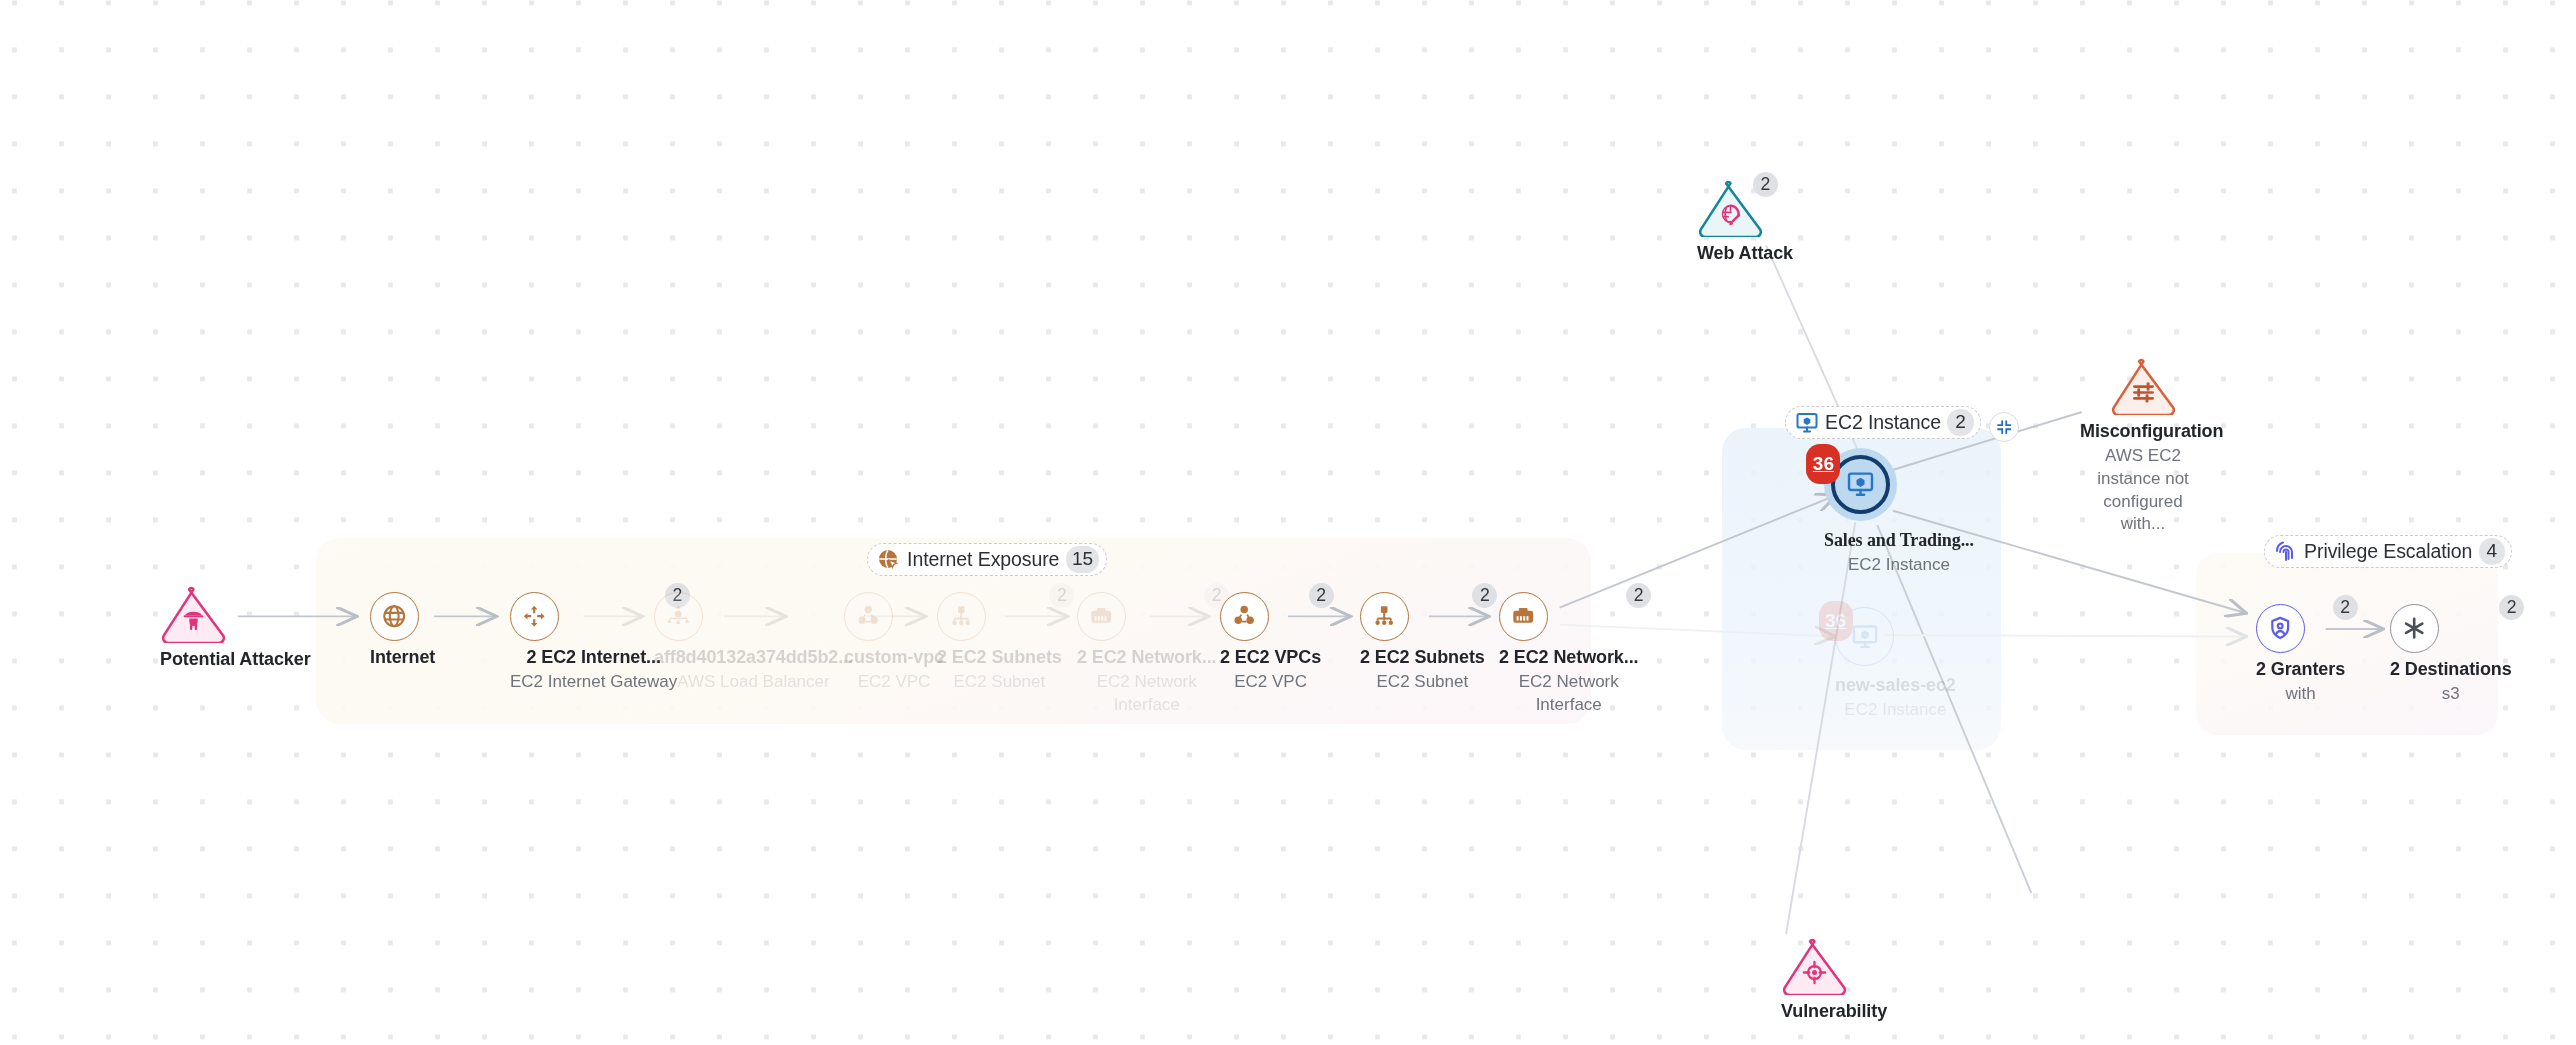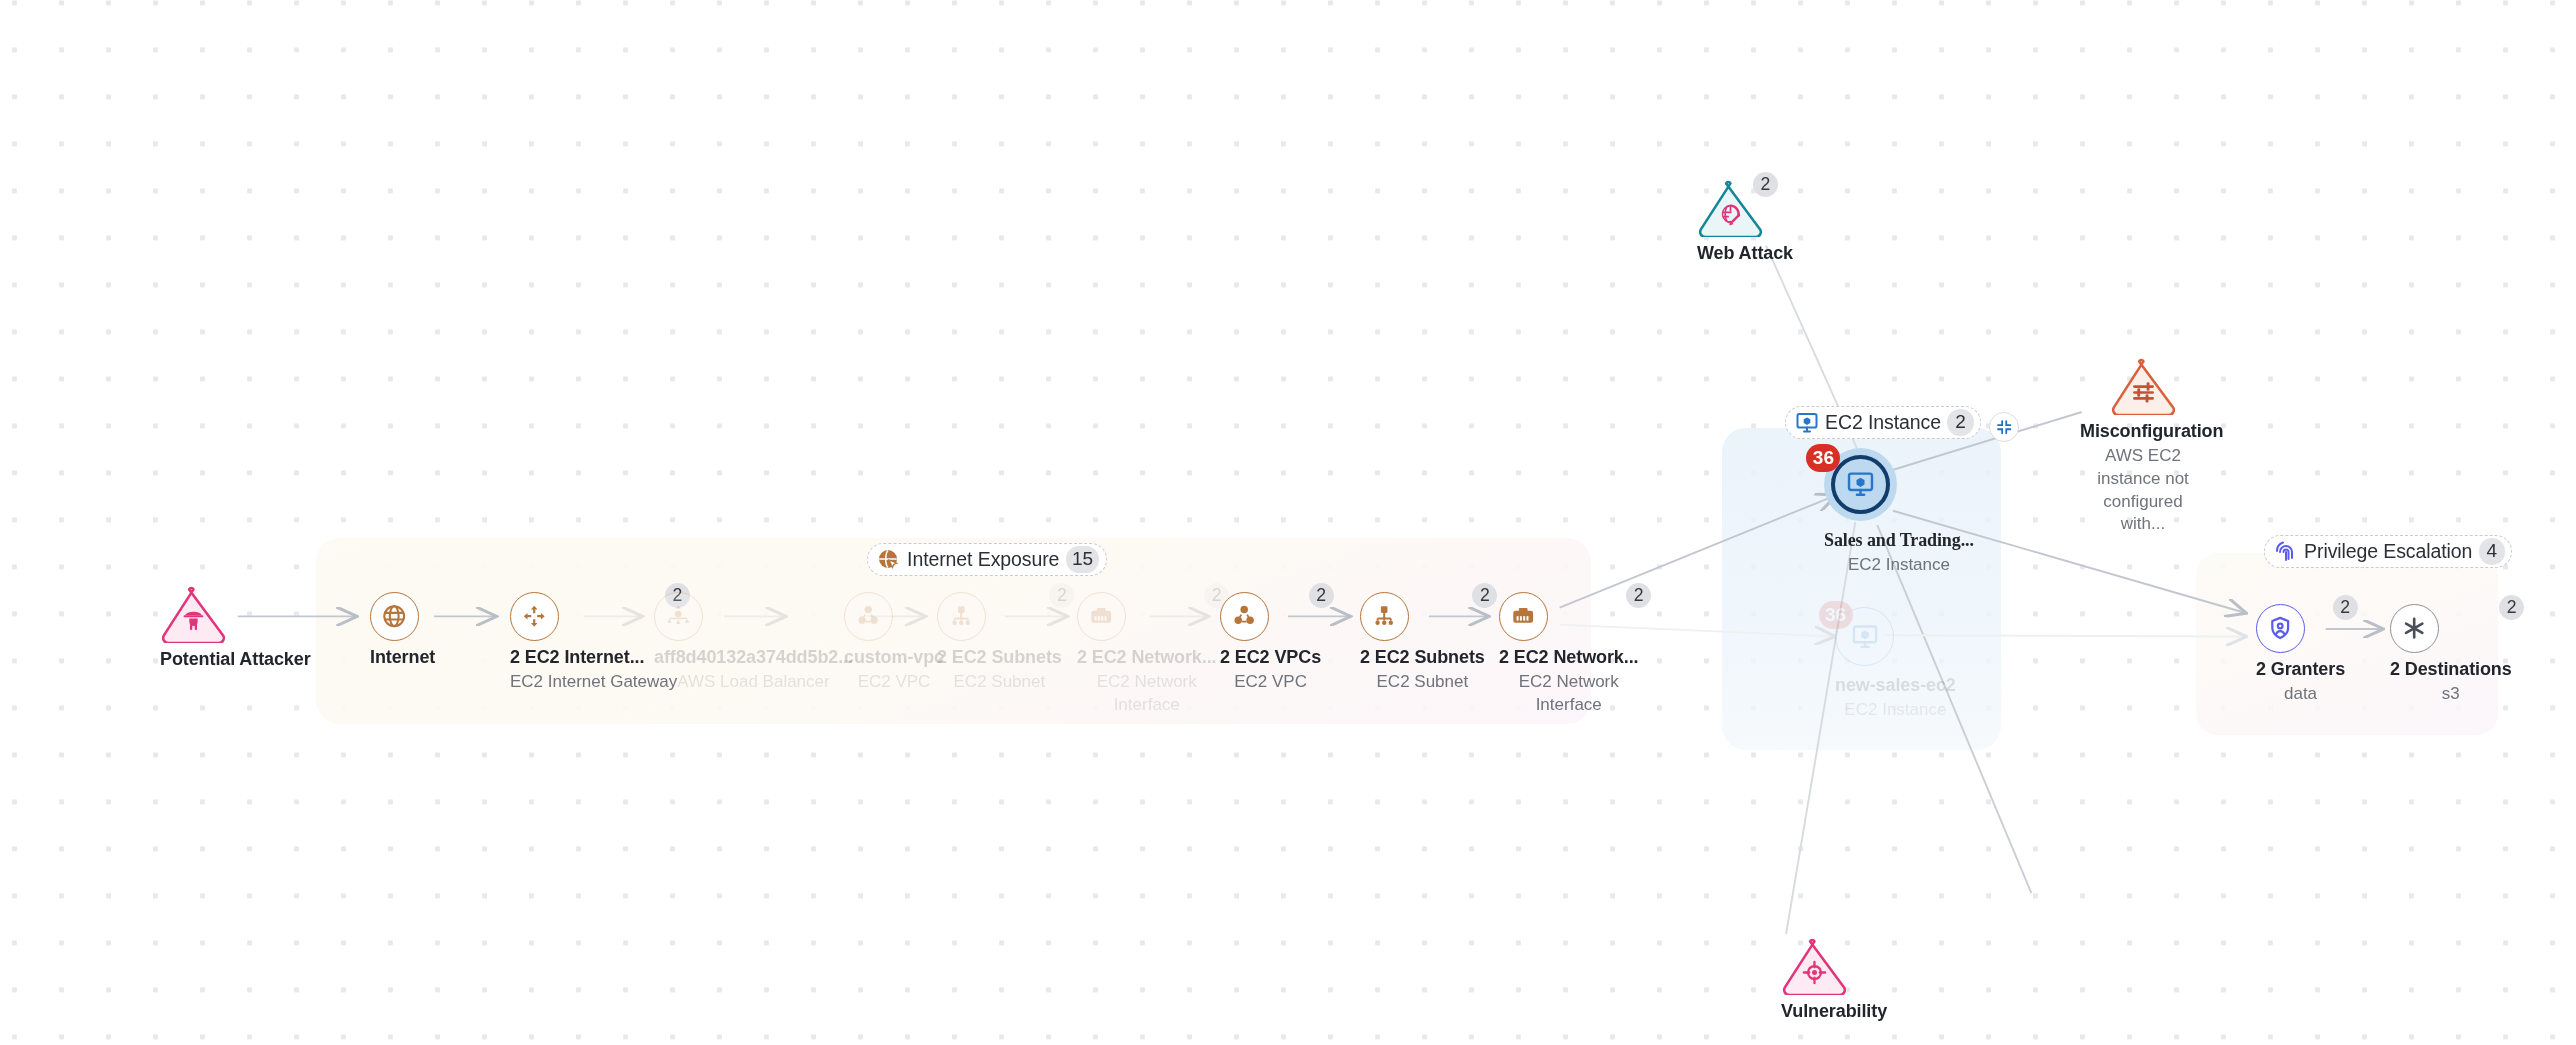--- a/index.html
+++ b/index.html
@@ -71,21 +71,21 @@
   .node .circle svg { width:26.4px; height:26.4px; display:block; }
 
   .node .badge {
     position:absolute; right:-12.6px; top:-8.8px;
     min-width:25px; height:25px; padding:0 5.7px;
     border-radius:12.6px; background:#dfe0e3; color:#35383e;
     font-size:17.6px; display:flex; align-items:center; justify-content:center;
     z-index:3;
   }
   .node .label {
-    margin-top:6.3px; text-align:left;
+    margin-top:6.3px; text-align:center;
     font-size:18px; font-weight:bold; color:#22262c;
     white-space:nowrap; letter-spacing:-0.1px;
   }
   .node .sublabel {
     margin-top:3.1px; text-align:center;
     font-size:17px; color:#6f737b; line-height:1.33;
   }
   .node .sublabel.two-line { max-width:126px; margin-left:auto; margin-right:auto; white-space:normal; }
 
   
@@ -114,24 +114,24 @@
   .sel-ring .ring {
     position:absolute; left:7px; top:7px; width:59px; height:59px;
     border-radius:50%; border:4.4px solid #123c6b; background:transparent;
   }
   .sel-ring .inner-icon {
     position:absolute; inset:0; display:flex; align-items:center; justify-content:center;
   }
   .sel-ring .inner-icon svg { width:29px; height:29px; }
   .sel-ring .crit {
     position:absolute; left:-17.6px; top:-3.8px;
-    min-width:34px; height:28px; padding:0 6.3px;
+    min-width:34px; height:40px; padding:0 6.3px;
     background:#d93025; color:#fff; border-radius:14px;
     display:flex; align-items:center; justify-content:center;
-    font-size:19px; font-weight:bold; z-index:4;
+    font-size:19px; font-weight:bold; z-index:4;text-decoration:underline;
   }
 
   
   .collapse-btn {
     position:absolute; width:30px; height:30px; border-radius:50%;
     background:#ffffff; border:0.9px solid #dcdde1;
     display:flex; align-items:center; justify-content:center;
     z-index:8; cursor:pointer;
   }
   .collapse-btn svg { width:16.4px; height:16.4px; }
@@ -481,21 +481,21 @@
       <div class="circle" style="border-color:#5b5bf0;">
         <svg viewBox="0 0 24 24" fill="none" stroke="#5b5bf0" stroke-width="2">
           <path d="M12 2.6l7.2 2.8v6c0 4.4-3 7.8-7.2 9.6-4.2-1.8-7.2-5.2-7.2-9.6v-6z" stroke-linejoin="round"></path>
           <circle cx="12" cy="10" r="2.1"></circle>
           <path d="M8.4 17.2a3.8 3.8 0 0 1 7.2 0" stroke-linecap="round"></path>
         </svg>
       </div>
       <div class="badge">2</div>
     </div>
     <div class="label">2 Granters</div>
-    <div class="sublabel">data</div>
+    <div class="sublabel">with</div>
   </div>
 
   <div class="node" style="left:2390px; top:604px;">
     <div class="glyph-wrap">
       <div class="circle" style="border-color:#8d9199;">
         <svg viewBox="0 0 24 24" fill="none" stroke="#4a4f57" stroke-width="2.4" stroke-linecap="round">
           <path d="M12 3.5v17M4.6 7.8l14.8 8.4M19.4 7.8 4.6 16.2"></path>
         </svg>
       </div>
       <div class="badge">2</div>

